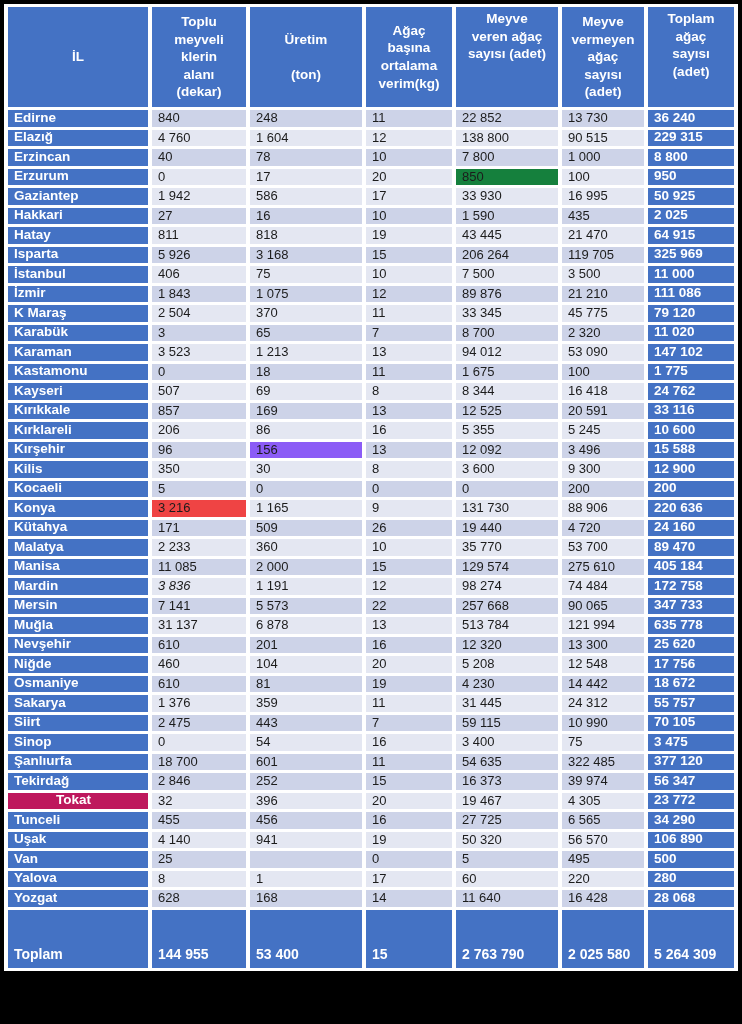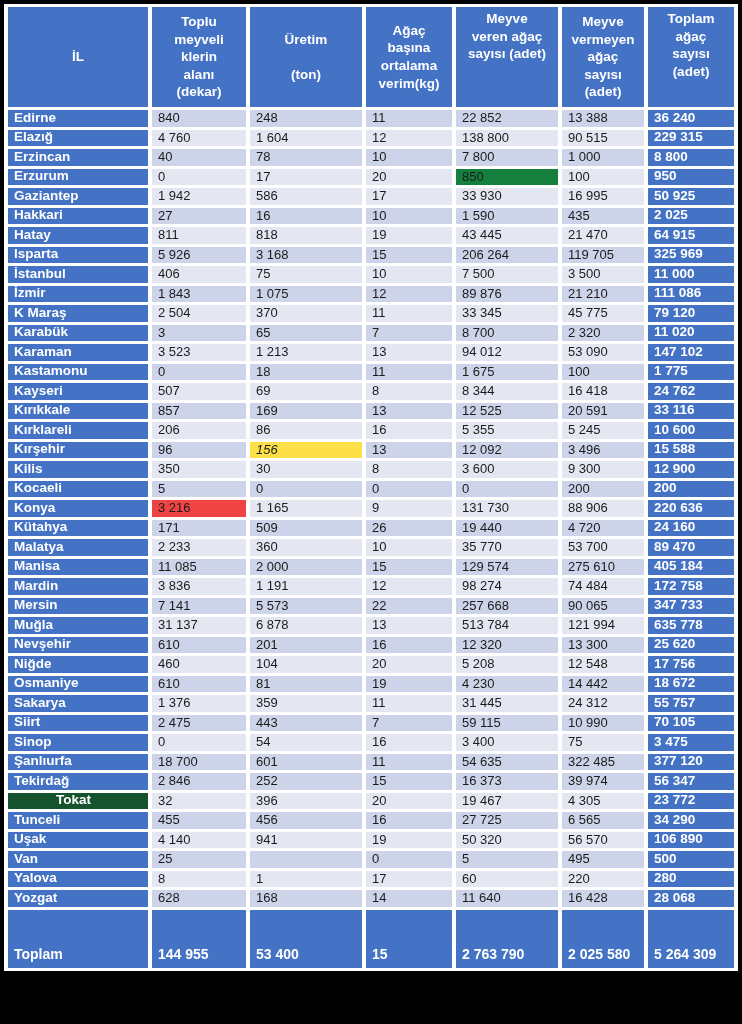--- a/index.html
+++ b/index.html
@@ -111,21 +111,21 @@
 (adet)</th>
         </tr>
     </thead>
     <tbody id="table-body">
         <tr>
           <td class="il" style="background: rgb(68, 114, 196);">Edirne</td>
           <td style="background: rgb(205, 211, 232);">840</td>
           <td style="background: rgb(205, 211, 232);">248</td>
           <td style="background: rgb(205, 211, 232);">11</td>
           <td style="background: rgb(205, 211, 232);">22 852</td>
-          <td style="background: rgb(205, 211, 232);">13 388</td>
+          <td style="background: rgb(205, 211, 232);">13 730</td>
           <td class="totcol" style="background: rgb(68, 114, 196);">36 240</td>
         </tr>
         <tr>
           <td class="il" style="background: rgb(68, 114, 196);">Elazığ</td>
           <td style="background: rgb(228, 231, 242);">4 760</td>
           <td style="background: rgb(228, 231, 242);">1 604</td>
           <td style="background: rgb(228, 231, 242);">12</td>
           <td style="background: rgb(228, 231, 242);">138 800</td>
           <td style="background: rgb(228, 231, 242);">90 515</td>
           <td class="totcol" style="background: rgb(68, 114, 196);">229 315</td>
@@ -261,21 +261,21 @@
           <td style="background: rgb(228, 231, 242);">206</td>
           <td style="background: rgb(228, 231, 242);">86</td>
           <td style="background: rgb(228, 231, 242);">16</td>
           <td style="background: rgb(228, 231, 242);">5 355</td>
           <td style="background: rgb(228, 231, 242);">5 245</td>
           <td class="totcol" style="background: rgb(68, 114, 196);">10 600</td>
         </tr>
         <tr>
           <td class="il" style="background: rgb(68, 114, 196);">Kırşehir</td>
           <td style="background: rgb(205, 211, 232);">96</td>
-          <td style="background: #fde047; font-style: italic;">156</td>
+          <td style="background: #8b5cf6;">156</td>
           <td style="background: rgb(205, 211, 232);">13</td>
           <td style="background: rgb(205, 211, 232);">12 092</td>
           <td style="background: rgb(205, 211, 232);">3 496</td>
           <td class="totcol" style="background: rgb(68, 114, 196);">15 588</td>
         </tr>
         <tr>
           <td class="il" style="background: rgb(68, 114, 196);">Kilis</td>
           <td style="background: rgb(228, 231, 242);">350</td>
           <td style="background: rgb(228, 231, 242);">30</td>
           <td style="background: rgb(228, 231, 242);">8</td>
@@ -323,21 +323,21 @@
           <td class="il" style="background: rgb(68, 114, 196);">Manisa</td>
           <td style="background: rgb(205, 211, 232);">11 085</td>
           <td style="background: rgb(205, 211, 232);">2 000</td>
           <td style="background: rgb(205, 211, 232);">15</td>
           <td style="background: rgb(205, 211, 232);">129 574</td>
           <td style="background: rgb(205, 211, 232);">275 610</td>
           <td class="totcol" style="background: rgb(68, 114, 196);">405 184</td>
         </tr>
         <tr>
           <td class="il" style="background: rgb(68, 114, 196);">Mardin</td>
-          <td style="background: rgb(228, 231, 242);">3 836</td>
+          <td style="background: rgb(228, 231, 242); font-style: italic;">3 836</td>
           <td style="background: rgb(228, 231, 242);">1 191</td>
           <td style="background: rgb(228, 231, 242);">12</td>
           <td style="background: rgb(228, 231, 242);">98 274</td>
           <td style="background: rgb(228, 231, 242);">74 484</td>
           <td class="totcol" style="background: rgb(68, 114, 196);">172 758</td>
         </tr>
         <tr>
           <td class="il" style="background: rgb(68, 114, 196);">Mersin</td>
           <td style="background: rgb(205, 211, 232);">7 141</td>
           <td style="background: rgb(205, 211, 232);">5 573</td>
@@ -421,21 +421,21 @@
         <tr>
           <td class="il" style="background: rgb(68, 114, 196);">Tekirdağ</td>
           <td style="background: rgb(205, 211, 232);">2 846</td>
           <td style="background: rgb(205, 211, 232);">252</td>
           <td style="background: rgb(205, 211, 232);">15</td>
           <td style="background: rgb(205, 211, 232);">16 373</td>
           <td style="background: rgb(205, 211, 232);">39 974</td>
           <td class="totcol" style="background: rgb(68, 114, 196);">56 347</td>
         </tr>
         <tr>
-          <td class="il" style="background: #14532d; padding-left: 48px;">Tokat</td>
+          <td class="il" style="background: #be185d; padding-left: 48px;">Tokat</td>
           <td style="background: rgb(228, 231, 242);">32</td>
           <td style="background: rgb(228, 231, 242);">396</td>
           <td style="background: rgb(228, 231, 242);">20</td>
           <td style="background: rgb(228, 231, 242);">19 467</td>
           <td style="background: rgb(228, 231, 242);">4 305</td>
           <td class="totcol" style="background: rgb(68, 114, 196);">23 772</td>
         </tr>
         <tr>
           <td class="il" style="background: rgb(68, 114, 196);">Tunceli</td>
           <td style="background: rgb(205, 211, 232);">455</td>

